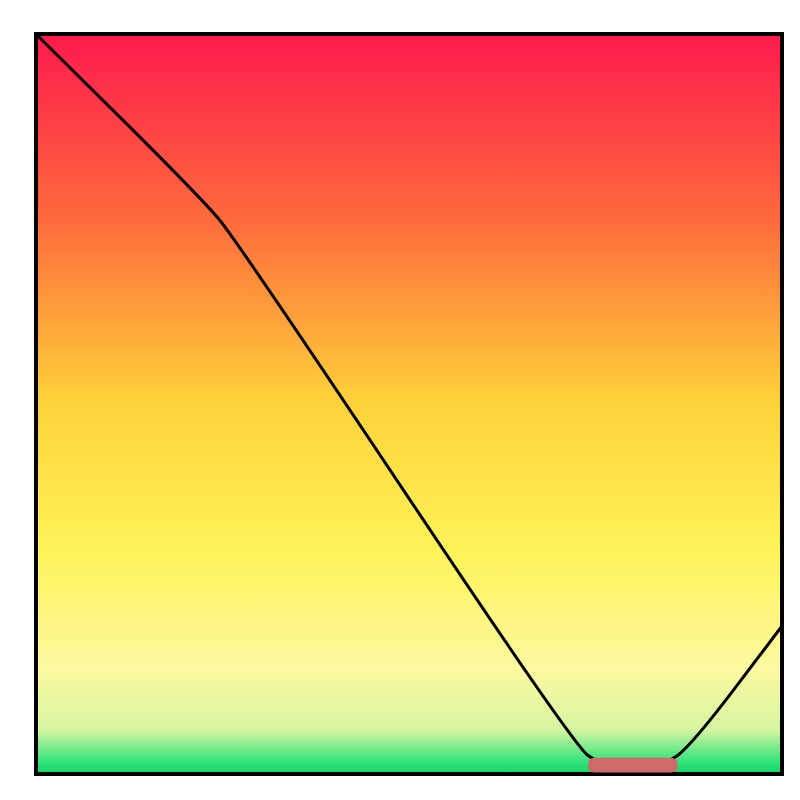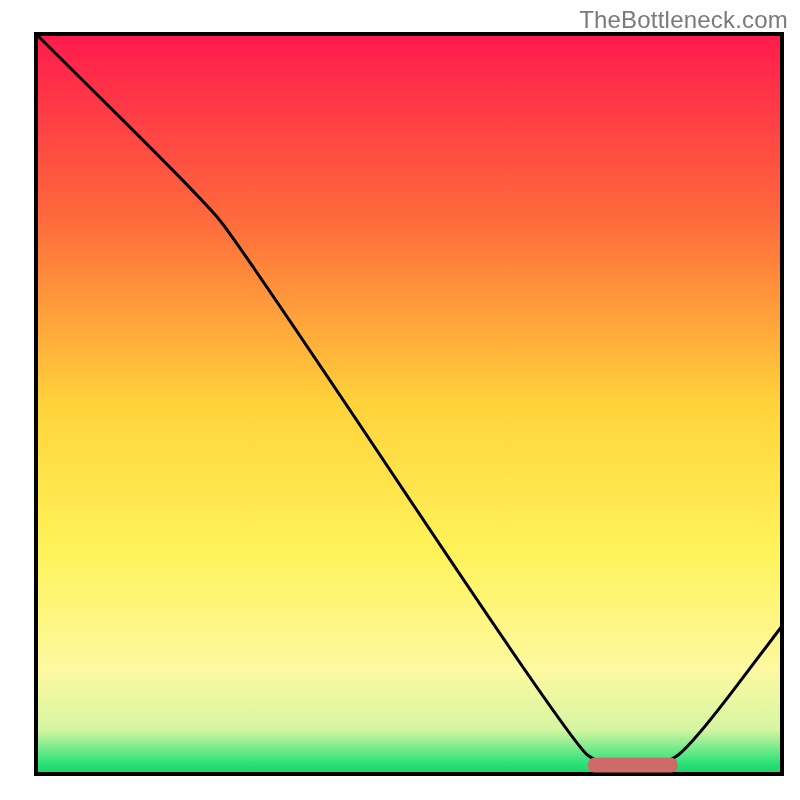--- a/index.html
+++ b/index.html
@@ -25,21 +25,20 @@
     letter-spacing: 0.2px;
   }
   svg {
     display: block;
   }
 </style>
 </head>
 <body>
 
 <div class="frame">
-  <div class="watermark">TheBottleneck.com</div>
 
   <svg id="chart-svg" width="800" height="800" viewBox="0 0 800 800">
     <defs>
       <linearGradient id="bg-grad" x1="0" y1="0" x2="0" y2="1">
           <stop offset="0%" stop-color="#ff1a4d"></stop>
           <stop offset="25%" stop-color="#ff6a3c"></stop>
           <stop offset="50%" stop-color="#ffd33a"></stop>
           <stop offset="70%" stop-color="#fff35a"></stop>
           <stop offset="86%" stop-color="#fdf9a0"></stop>
           <stop offset="94%" stop-color="#d6f5a2"></stop>

